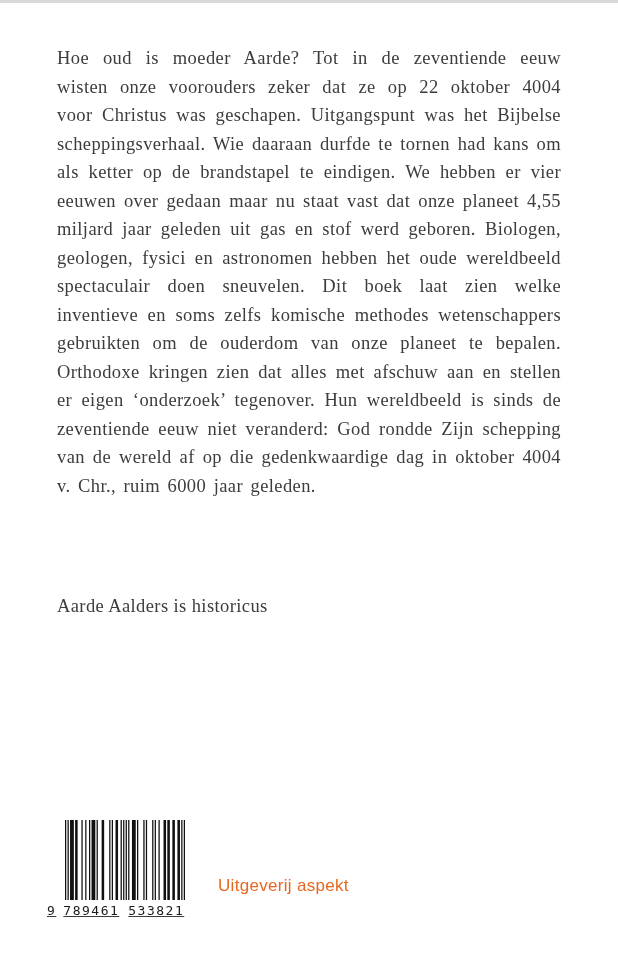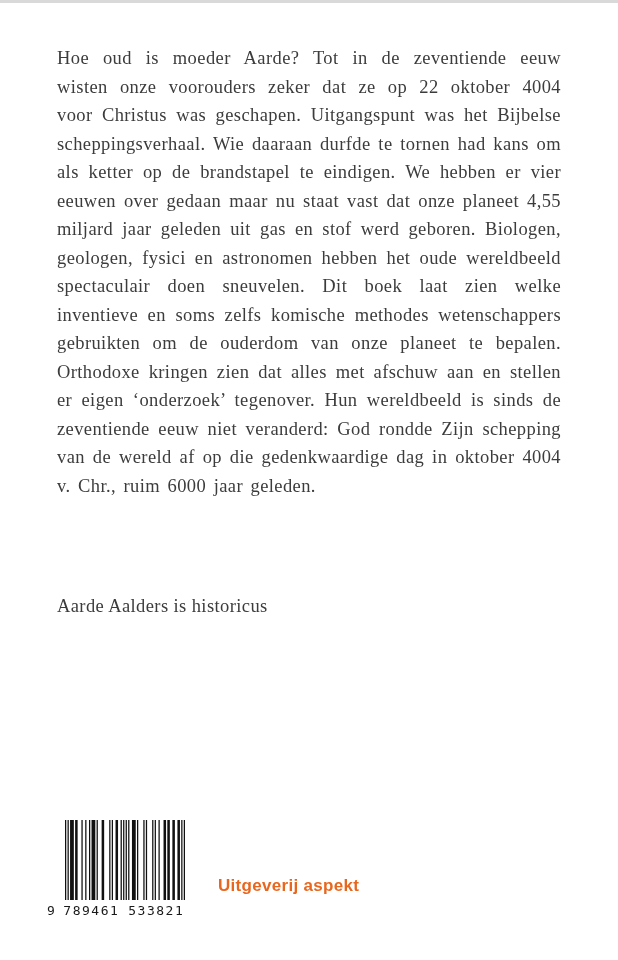--- a/index.html
+++ b/index.html
@@ -41,20 +41,21 @@
     margin: 0;
     font-size: 18.5px;
     letter-spacing: 0.4px;
     color: #3c3c3c;
   }
   .barcode {
     position: absolute;
     left: 47px;
     top: 820px;
     width: 160px;
+    text-decoration: underline;
   }
   #barcode-svg {
     display: block;
     margin-left: 18px;
     width: 120px;
     height: 80px;
   }
   #barcode-svg rect { fill: #111111; }
   .barcode-number {
     margin-top: 3px;
@@ -64,21 +65,21 @@
     color: #1a1a1a;
     white-space: nowrap;
   }
   .barcode-number .grp1 { margin-left: 7px; }
   .barcode-number .grp2 { margin-left: 9px; }
   .publisher {
     position: absolute;
     left: 218px;
     top: 872px;
     font-family: "Liberation Sans", sans-serif;
-    font-weight: bold;
+    font-weight: normal;
     font-size: 17px;
     letter-spacing: 0.3px;
     line-height: 28px;
     color: #e8671f;
   }
 </style>
 </head>
 <body>
 
 <div class="cover" style="color: rgb(60, 60, 60);">

